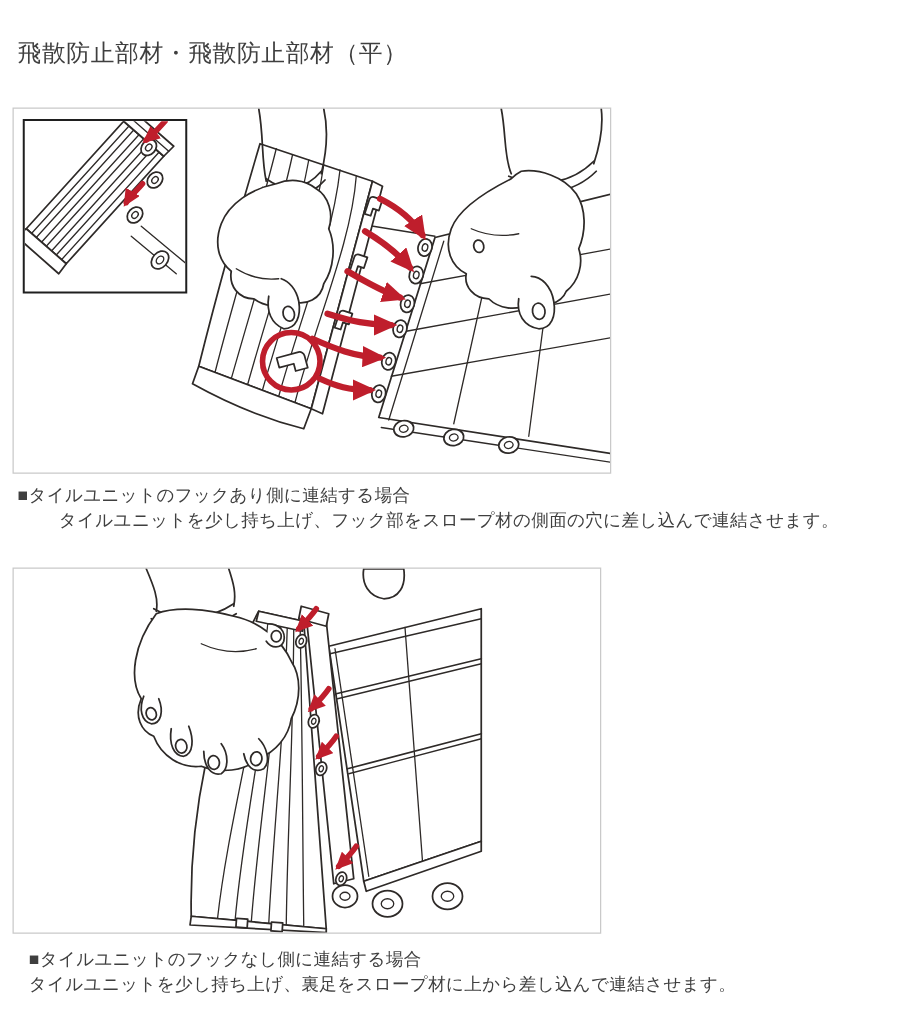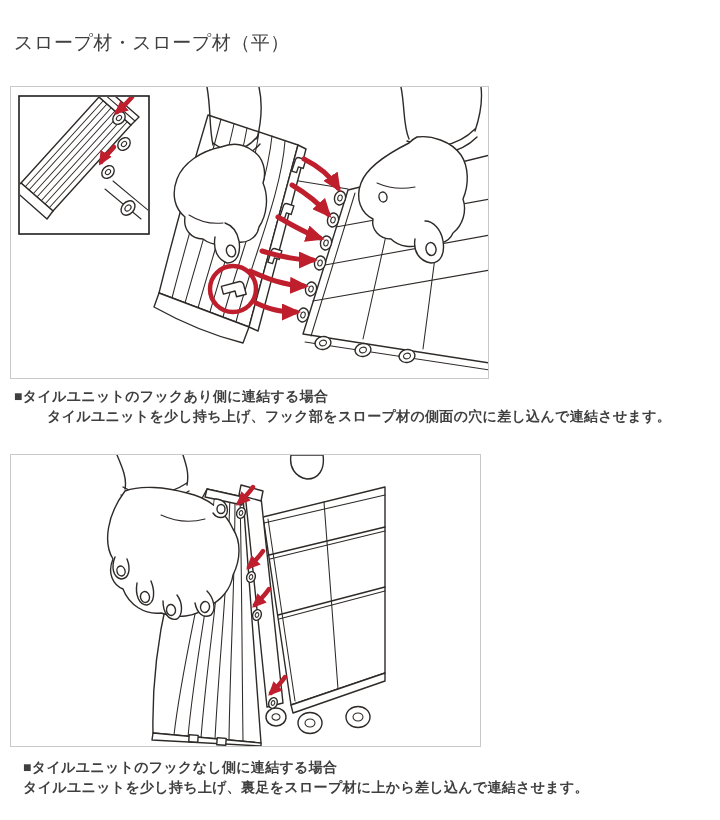--- a/index.html
+++ b/index.html
@@ -18,37 +18,37 @@
     position:absolute;left:14px;top:30px;margin:0;
     font-size:19px;font-weight:400;letter-spacing:0.5px;color:var(--text);
   }
   .panel{
     position:absolute;left:10px;background:#fff;
     border:1px solid var(--panel-border);
   }
   #panel1{top:86px;width:479px;height:293px;}
   #panel2{top:454px;width:471px;height:293px;}
   .panel svg{display:block;width:100%;height:100%;}
-  .cap{position:absolute;margin:0;font-size:14px;letter-spacing:0.3px;color:var(--text);white-space:nowrap;font-weight:bold;}
+  .cap{position:absolute;margin:0;font-size:14px;letter-spacing:0.3px;color:var(--text);white-space:nowrap;}
   #cap1-h{left:14px;top:388px;}
   #cap1-b{left:3px;top:408px;margin-left:44px;}
   #cap2-h{left:23px;top:759px;}
   #cap2-b{left:3px;top:779px;margin-left:20px;}
   
   .ln{fill:none;stroke:var(--line-art);stroke-width:1.4;stroke-linecap:round;stroke-linejoin:round;}
   .lnt{fill:none;stroke:var(--line-art);stroke-width:1.05;stroke-linecap:round;stroke-linejoin:round;}
   .wf{fill:#fff;stroke:var(--line-art);stroke-width:1.4;stroke-linejoin:round;stroke-linecap:round;}
   .inset-frame{fill:#fff;stroke:#1f1f1f;stroke-width:1.6;}
   .red-stroke{fill:none;stroke:var(--accent-red);stroke-linecap:round;}
   .red-fill{fill:var(--accent-red);stroke:none;}
 </style>
 </head>
 <body>
 
-<h1 class="page-title">スロープ材・スロープ材（平）</h1>
+<h1 class="page-title">飛散防止部材・飛散防止部材（平）</h1>
 
 <div class="panel" id="panel1">
 <svg viewBox="0 0 477 291" aria-hidden="true">
   <defs>
     <marker id="p1-ah" markerUnits="userSpaceOnUse" markerWidth="19" markerHeight="17" refX="14" refY="8.5" orient="auto">
       <path class="red-fill" d="M0,0 L19,8.5 L0,17 Z"></path>
     </marker>
     <marker id="p1-ahS" markerUnits="userSpaceOnUse" markerWidth="14" markerHeight="13" refX="10" refY="6.5" orient="auto">
       <path class="red-fill" d="M0,0 L14,6.5 L0,13 Z"></path>
     </marker>

